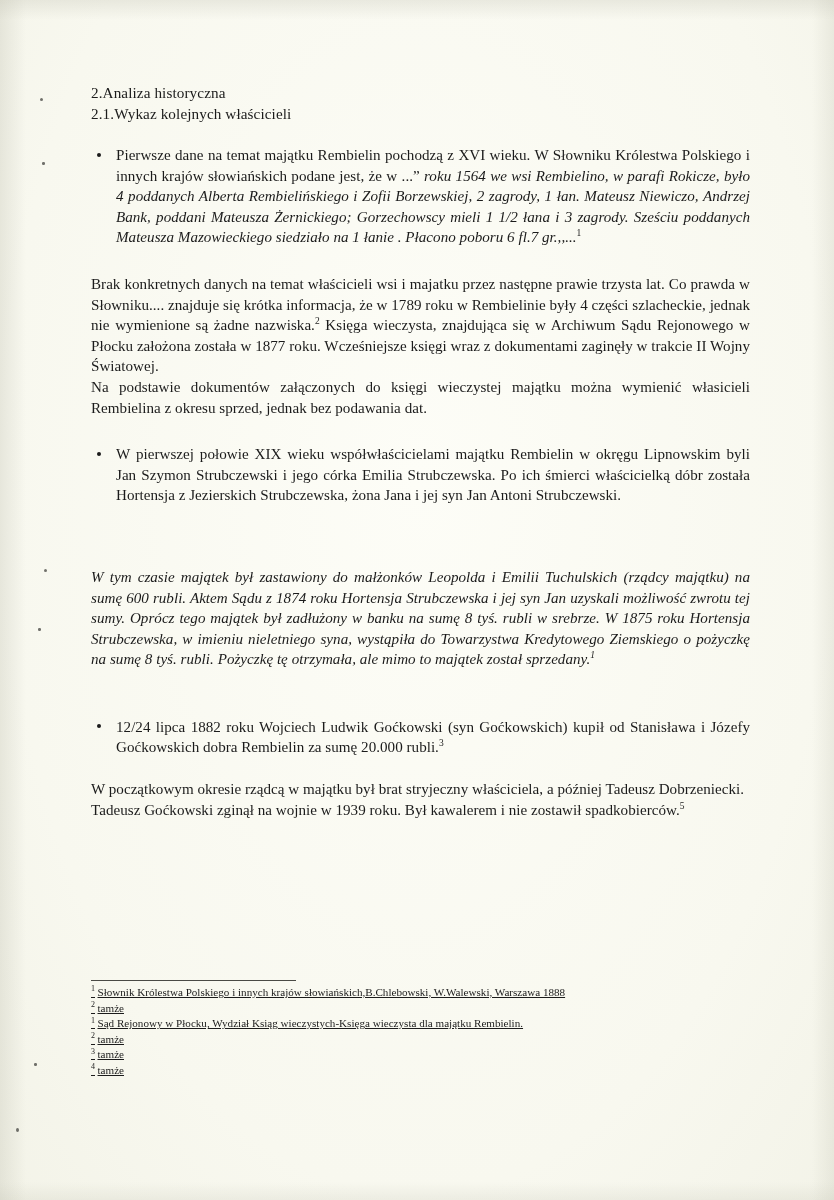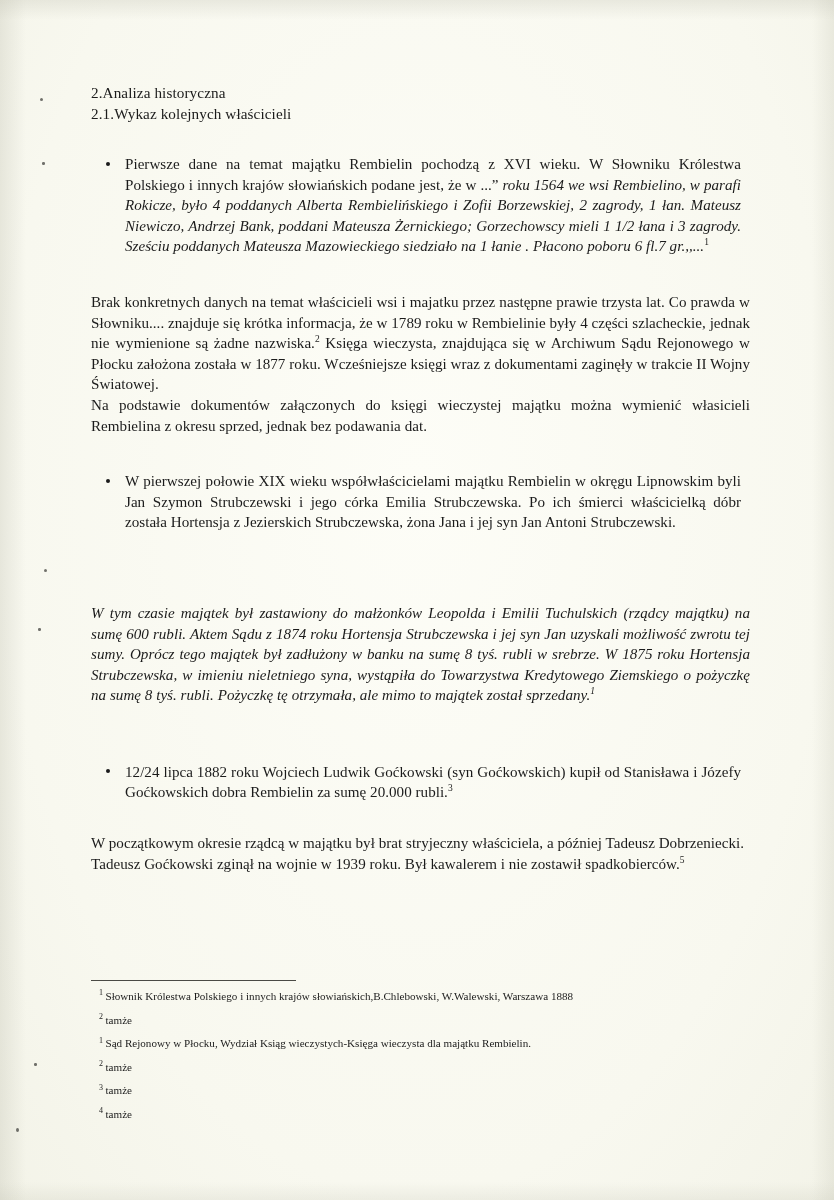--- a/index.html
+++ b/index.html
@@ -61,21 +61,21 @@
     margin-top: 35px;
   }
   .blk {
     margin-top: 0;
   }
 
   
   .bullet {
     position: relative;
     padding-left: 25px;
-    margin: 9px;
+    margin: 0;
   }
   .bullet .dot {
     position: absolute;
     left: 6px;
     top: 7.5px;
     width: 4px;
     height: 4px;
     border-radius: 50%;
     background: #1b1b1b;
   }
@@ -102,22 +102,23 @@
   }
   .fn-rule {
     width: 205px;
     height: 0;
     border-top: 1.4px solid #4a4a45;
     margin-bottom: 4px;
   }
   .fn {
     font-size: 11.1px;
     line-height: 15.6px;
-    margin: 8px;
+    margin: 0;
     white-space: nowrap;
+    text-decoration: underline;
   }
   .fn .fn-num {
     font-size: 8px;
     vertical-align: super;
     line-height: 0;
     margin-right: 2.5px;
   }
 
   
   .speck {

